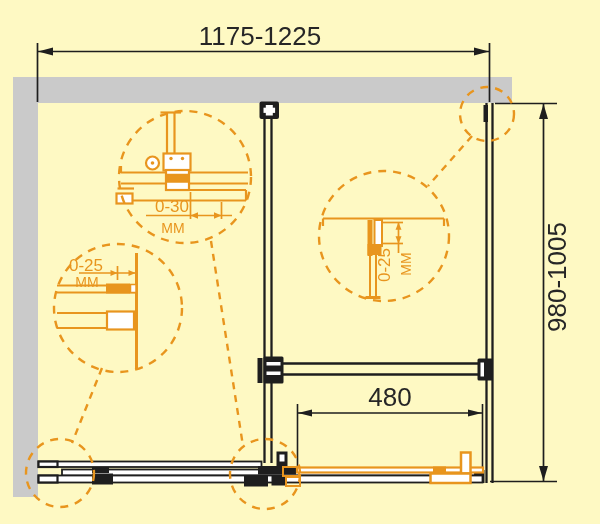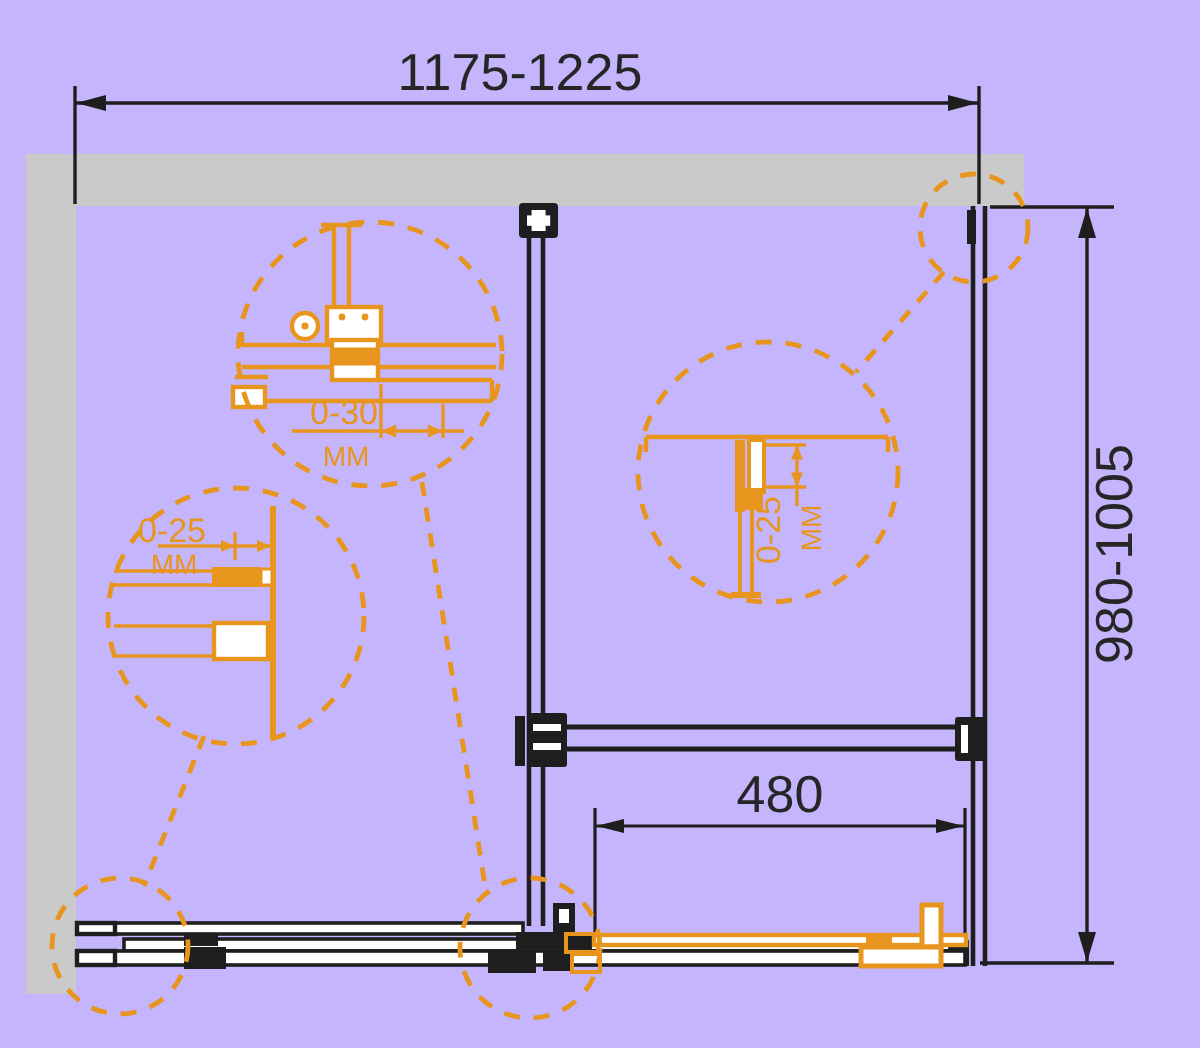--- a/index.html
+++ b/index.html
@@ -1,19 +1,19 @@
 <!DOCTYPE html>
 <html><head>
 <meta charset="utf-8">
 <style>
   html,body{margin:0;padding:0;background:#ffffff;}
   .stage{
     position:relative;
     width:600px;height:524px;
-    background:#c4b5fd;
+    background:#fef9c3;
     font-family:"Liberation Sans", sans-serif;
     overflow:hidden;
   }
   svg{position:absolute;left:0;top:0;}
   text{font-family:"Liberation Sans", sans-serif;}
   .dim-text{fill:#262626;font-size:26px;}
   .detail-text{fill:#e8951e;font-size:17px;}
   .detail-text-small{fill:#e8951e;font-size:14px;}
   .blk{stroke:#1e1e1e;}
   .org{stroke:#e8951e;}

